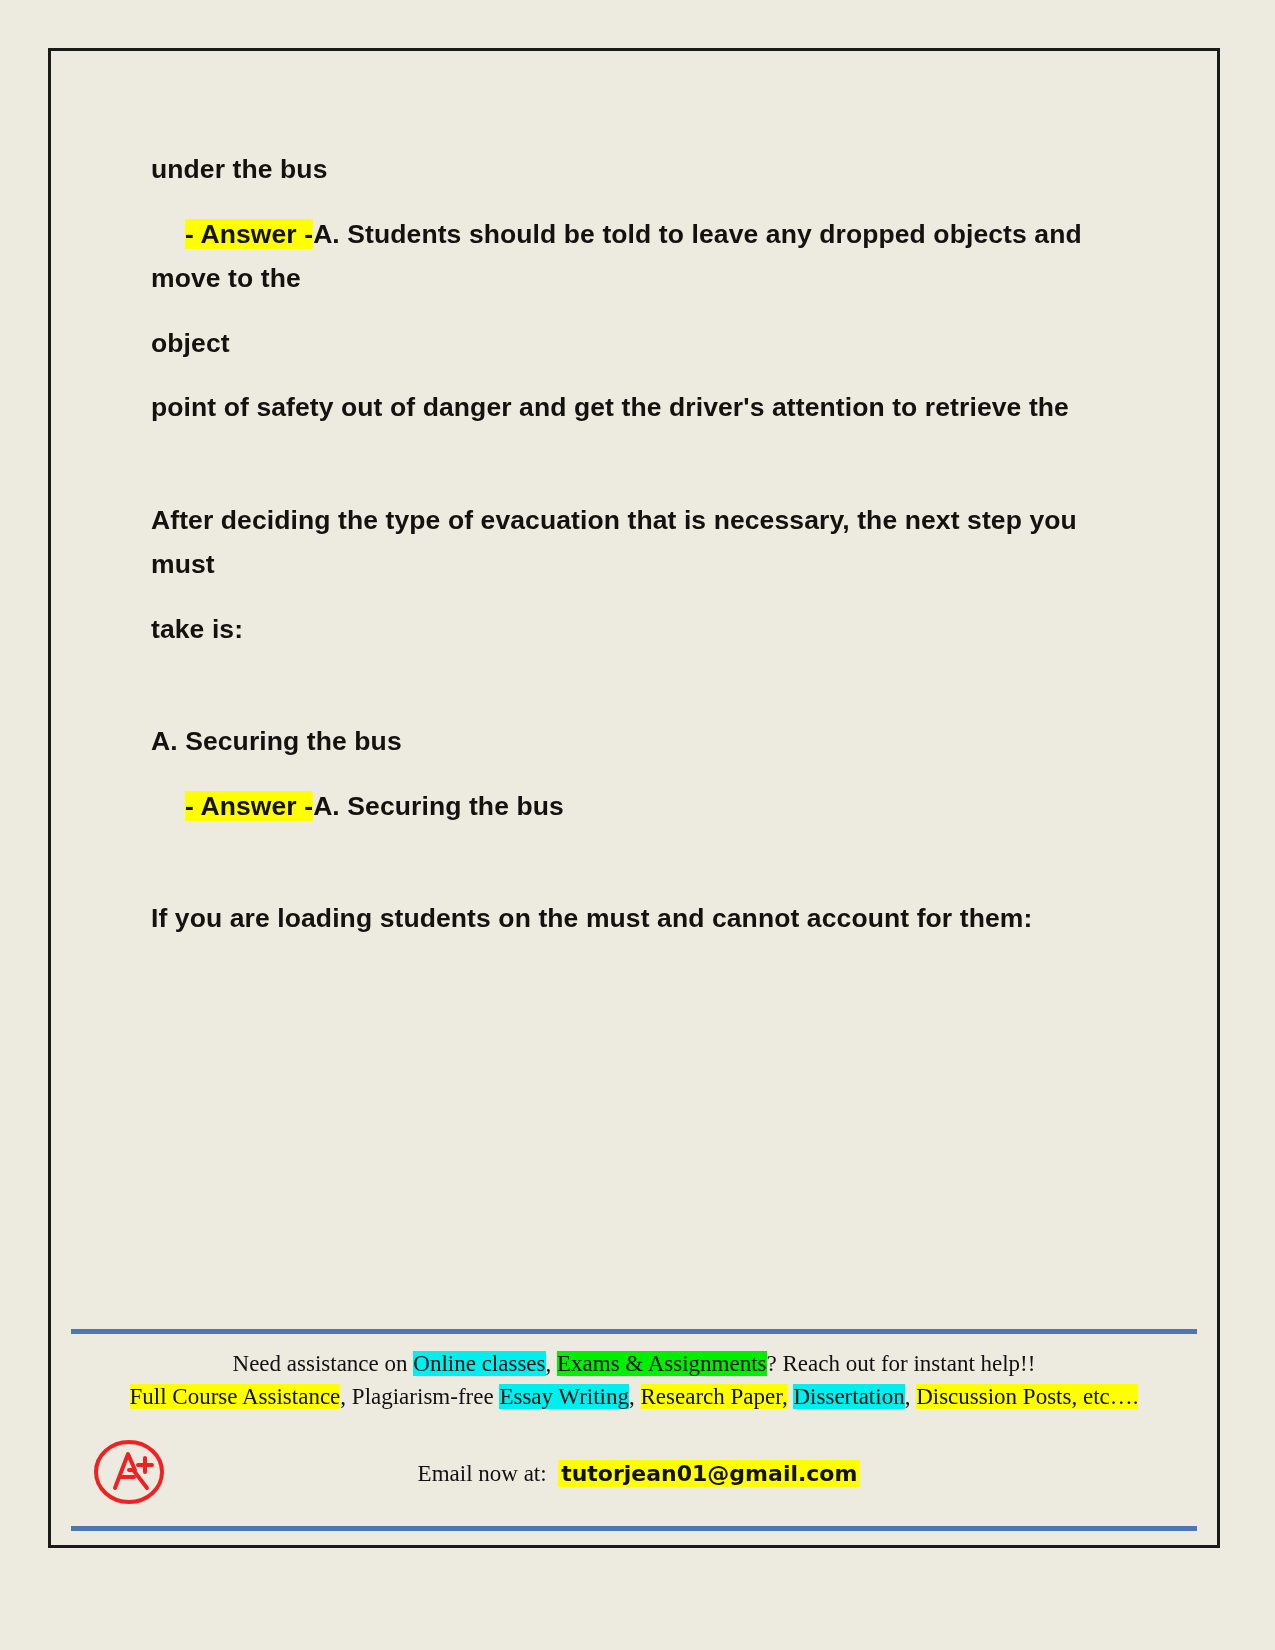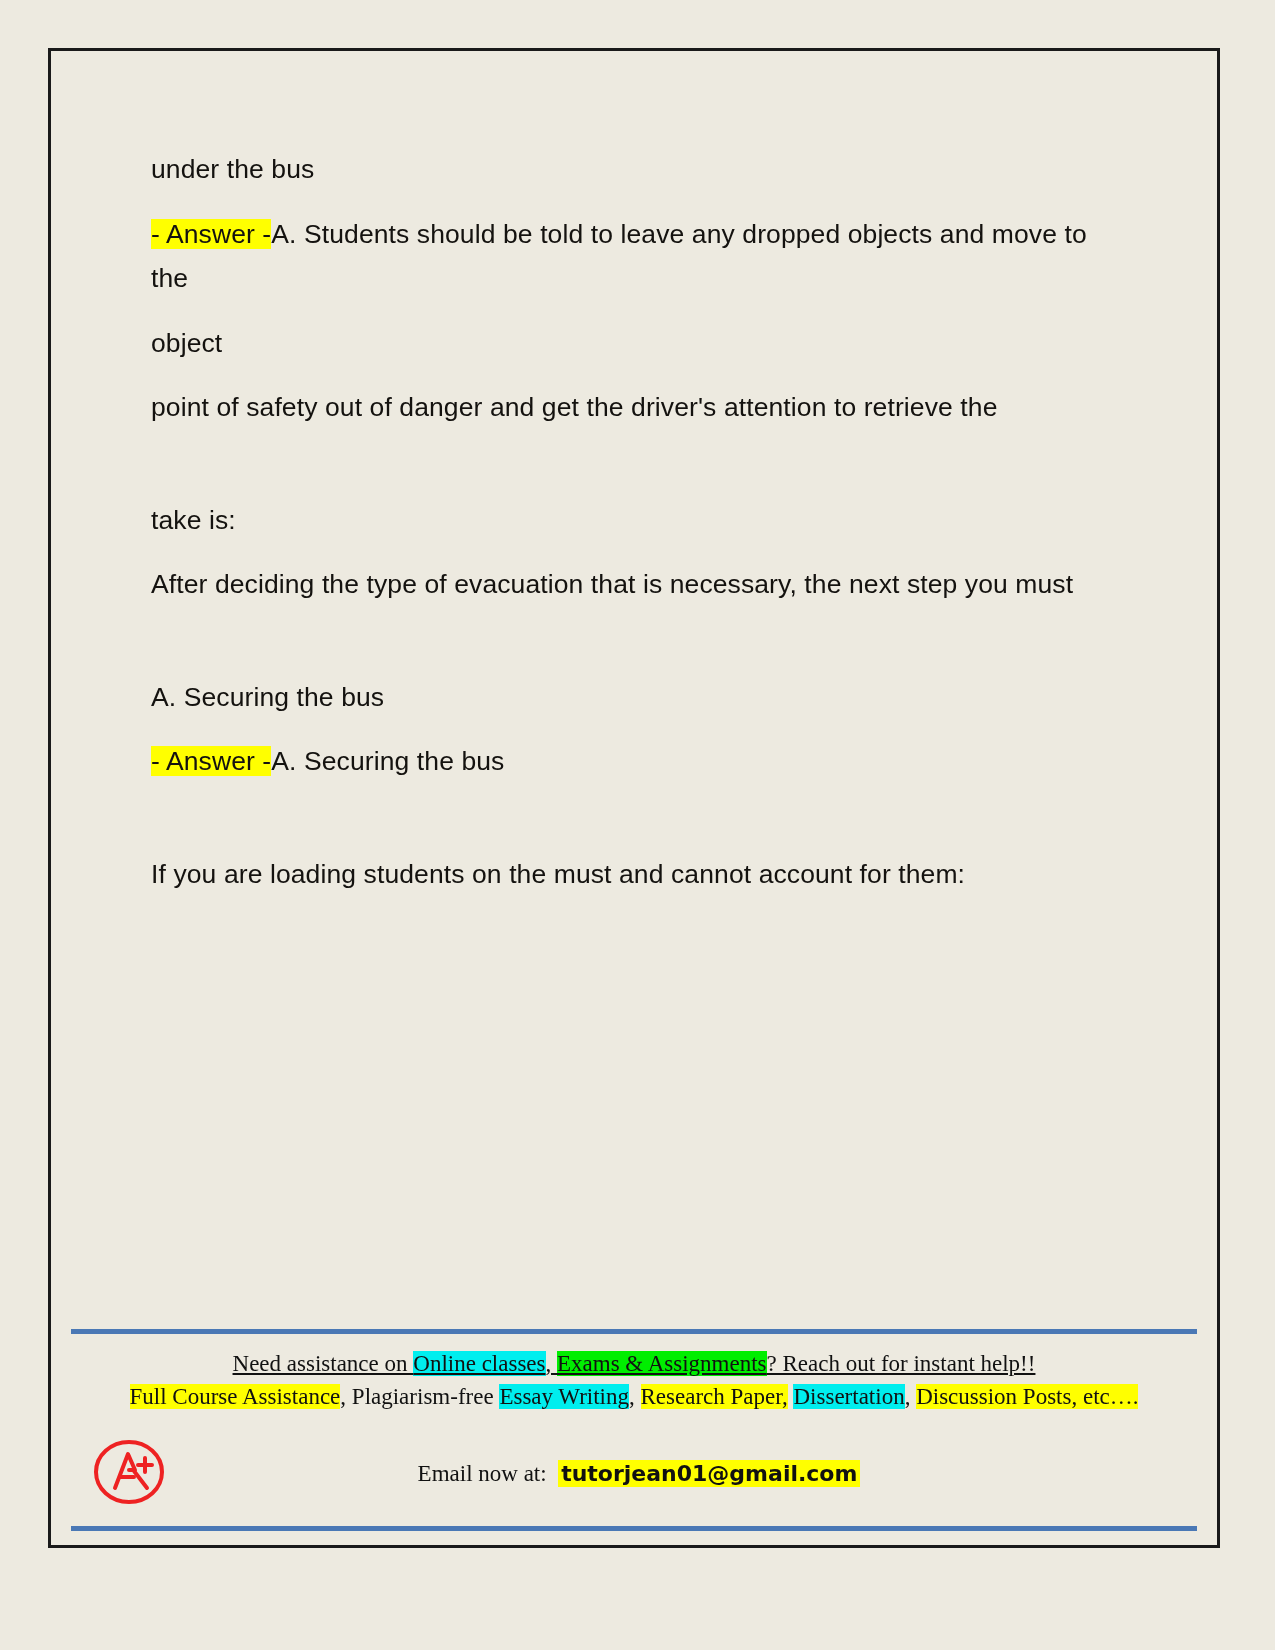--- a/index.html
+++ b/index.html
@@ -29,26 +29,28 @@
   .content {
     padding: 96px 100px 0 100px;
   }
 
   .para {
     font-size: 26.5px;
     line-height: 1.68;
     color: #14120f;
     margin: 0 0 20px 0;
     letter-spacing: 0.1px;
+    font-weight: bold;
   }
 
   .spacer-lg { height: 48px; }
 
   .hl-yellow {
     background: #ffff00;
+    margin-left: 34px;
   }
 
   
   .footer {
     position: absolute;
     left: 0;
     right: 0;
     bottom: 0;
     padding: 0 18px 14px 18px;
     box-sizing: border-box;
@@ -64,21 +66,20 @@
   .footer-inner {
     font-family: "Liberation Serif", serif;
     color: #111;
     text-align: center;
   }
 
   .f-line1 {
     font-size: 23px;
     line-height: 1.35;
     margin-bottom: 2px;
-    text-decoration: underline;
   }
   .f-line2 {
     font-size: 23px;
     line-height: 1.35;
   }
 
   .hl-cyan { background: #00eeee; }
   .hl-green { background: #00ee00; }
   .hl-y { background: #ffff00; }
 
@@ -137,25 +138,25 @@
       <span>object</span>
     </p>
 
     <p class="para">
       <span>point of safety out of danger and get the driver's attention to retrieve the</span>
     </p>
 
     <div class="spacer-lg"></div>
 
     <p class="para">
+      <span>After deciding the type of evacuation that is necessary, the next step you must</span>
+    </p>
+
+    <p class="para">
       <span>take is:</span>
-    </p>
-
-    <p class="para">
-      <span>After deciding the type of evacuation that is necessary, the next step you must</span>
     </p>
 
     <div class="spacer-lg"></div>
 
     <p class="para">
       <span>A. Securing the bus</span>
     </p>
 
 
 

